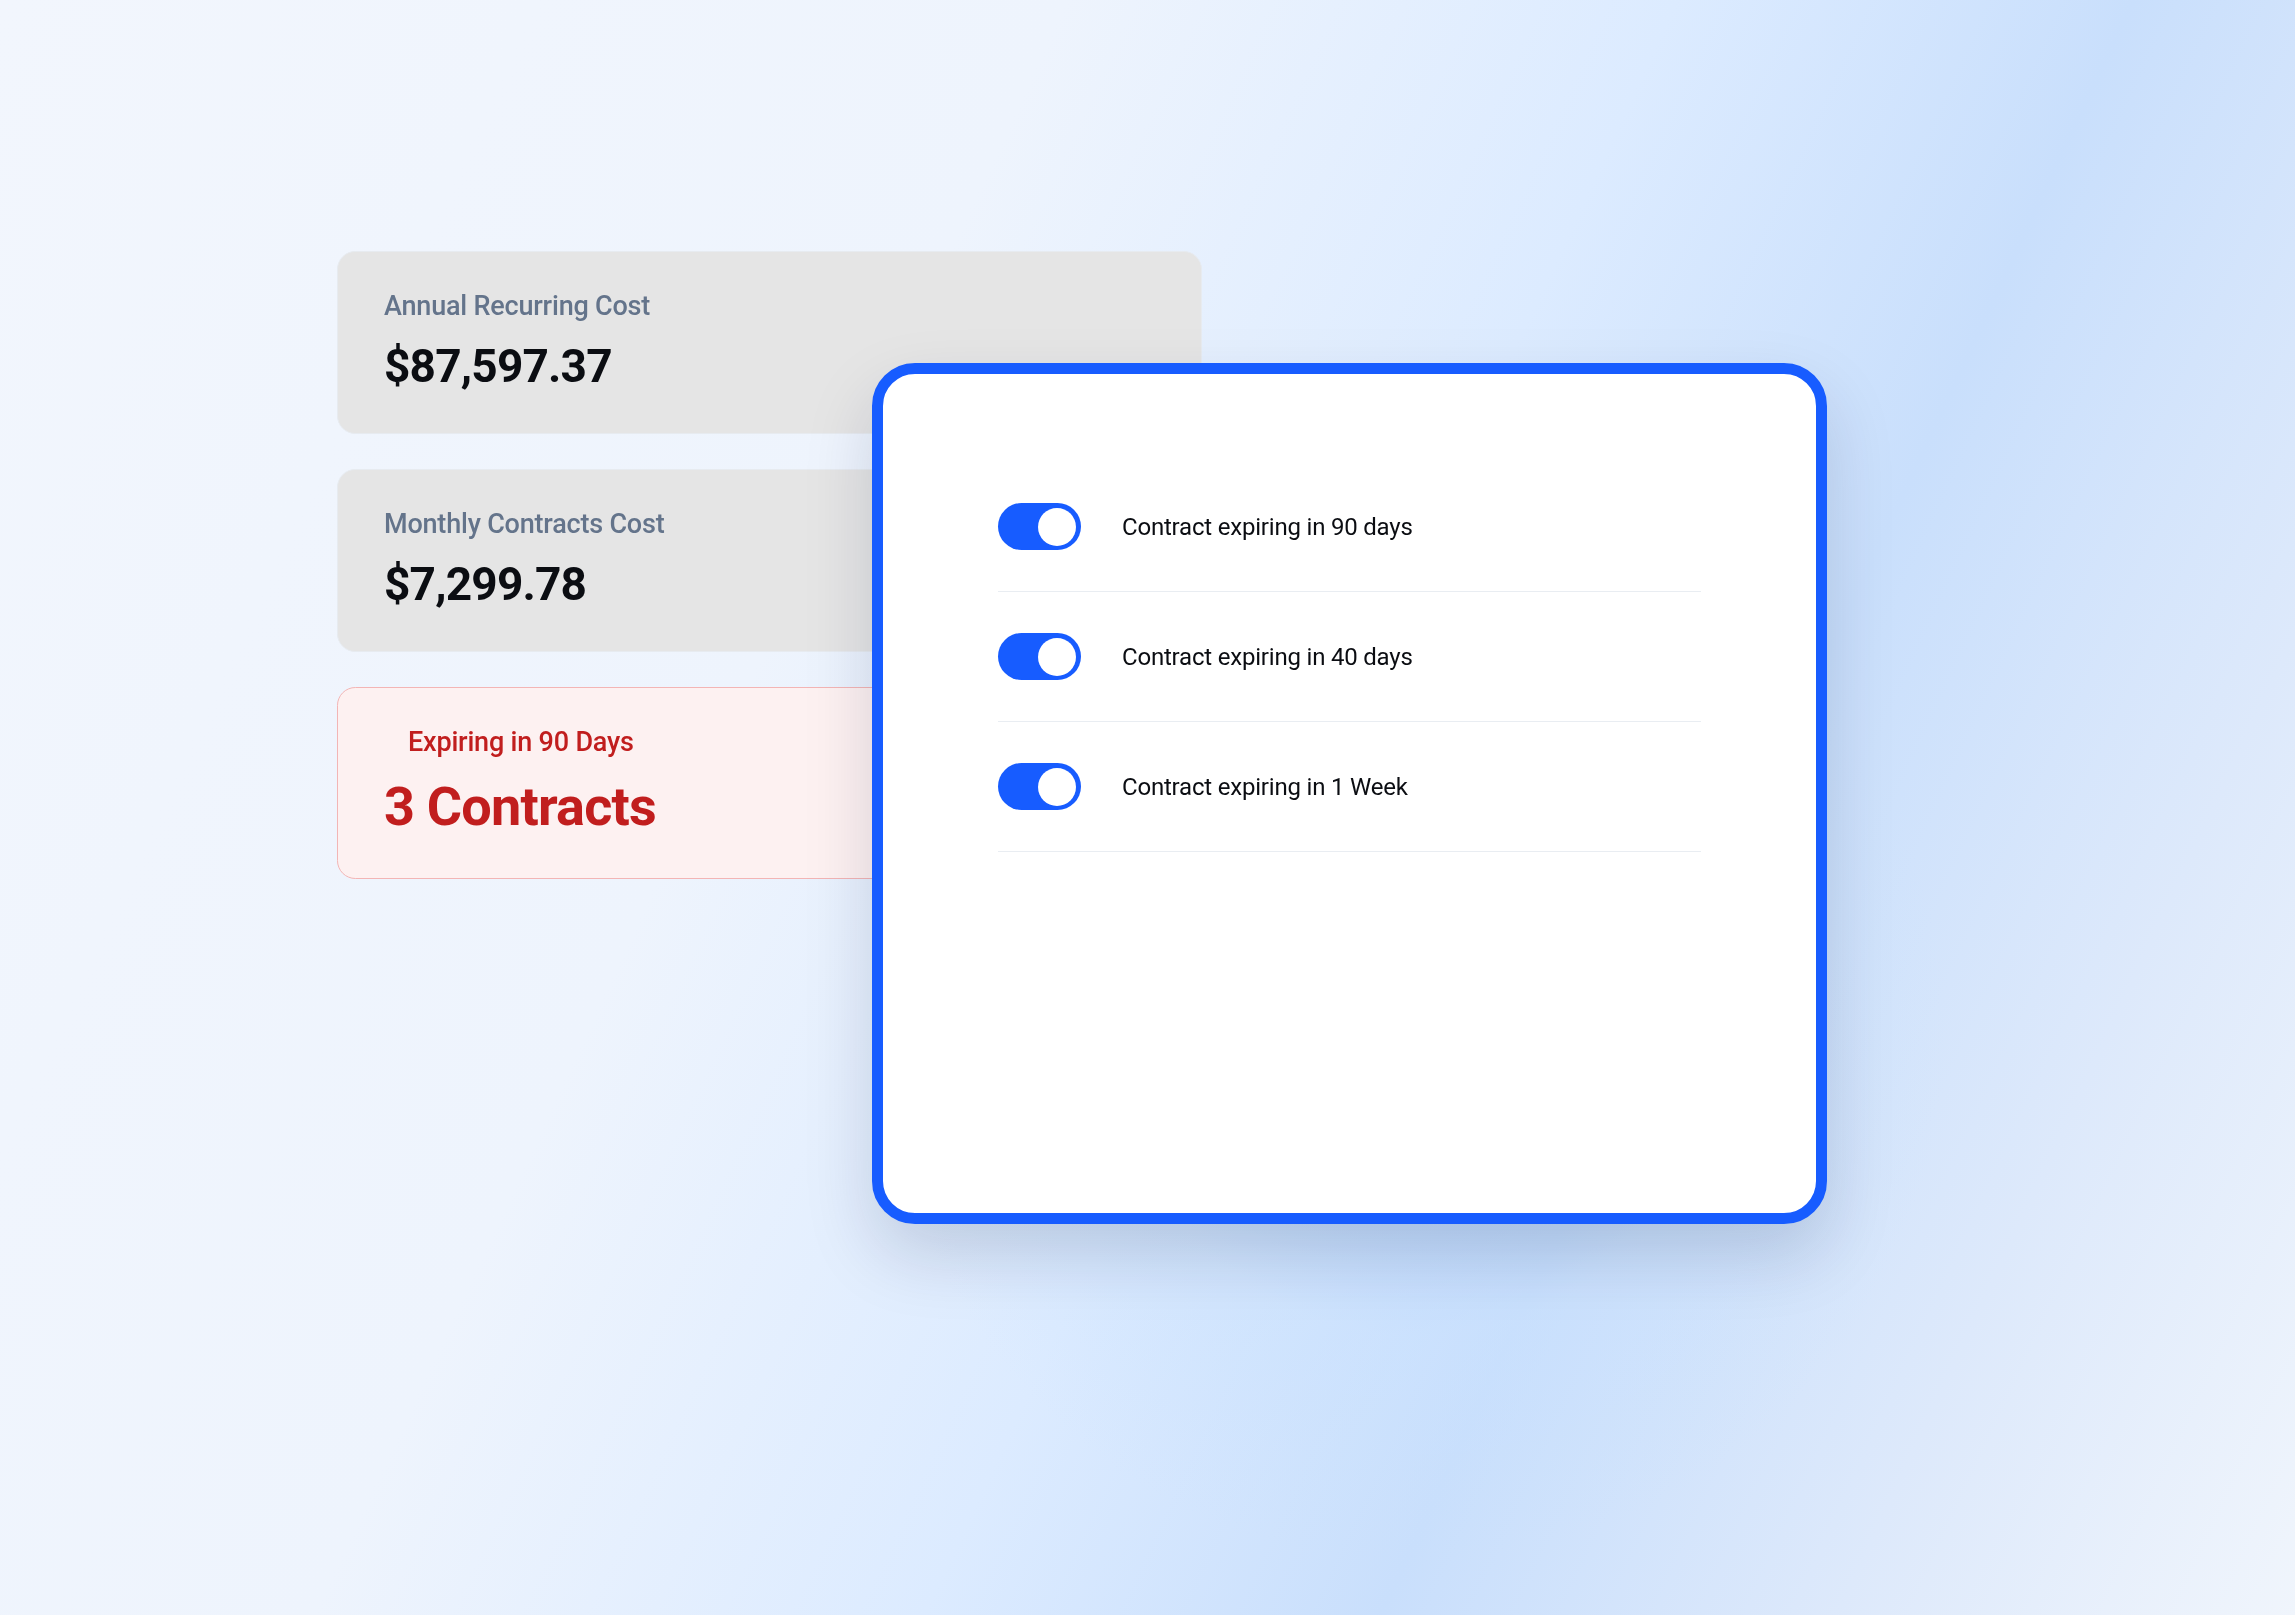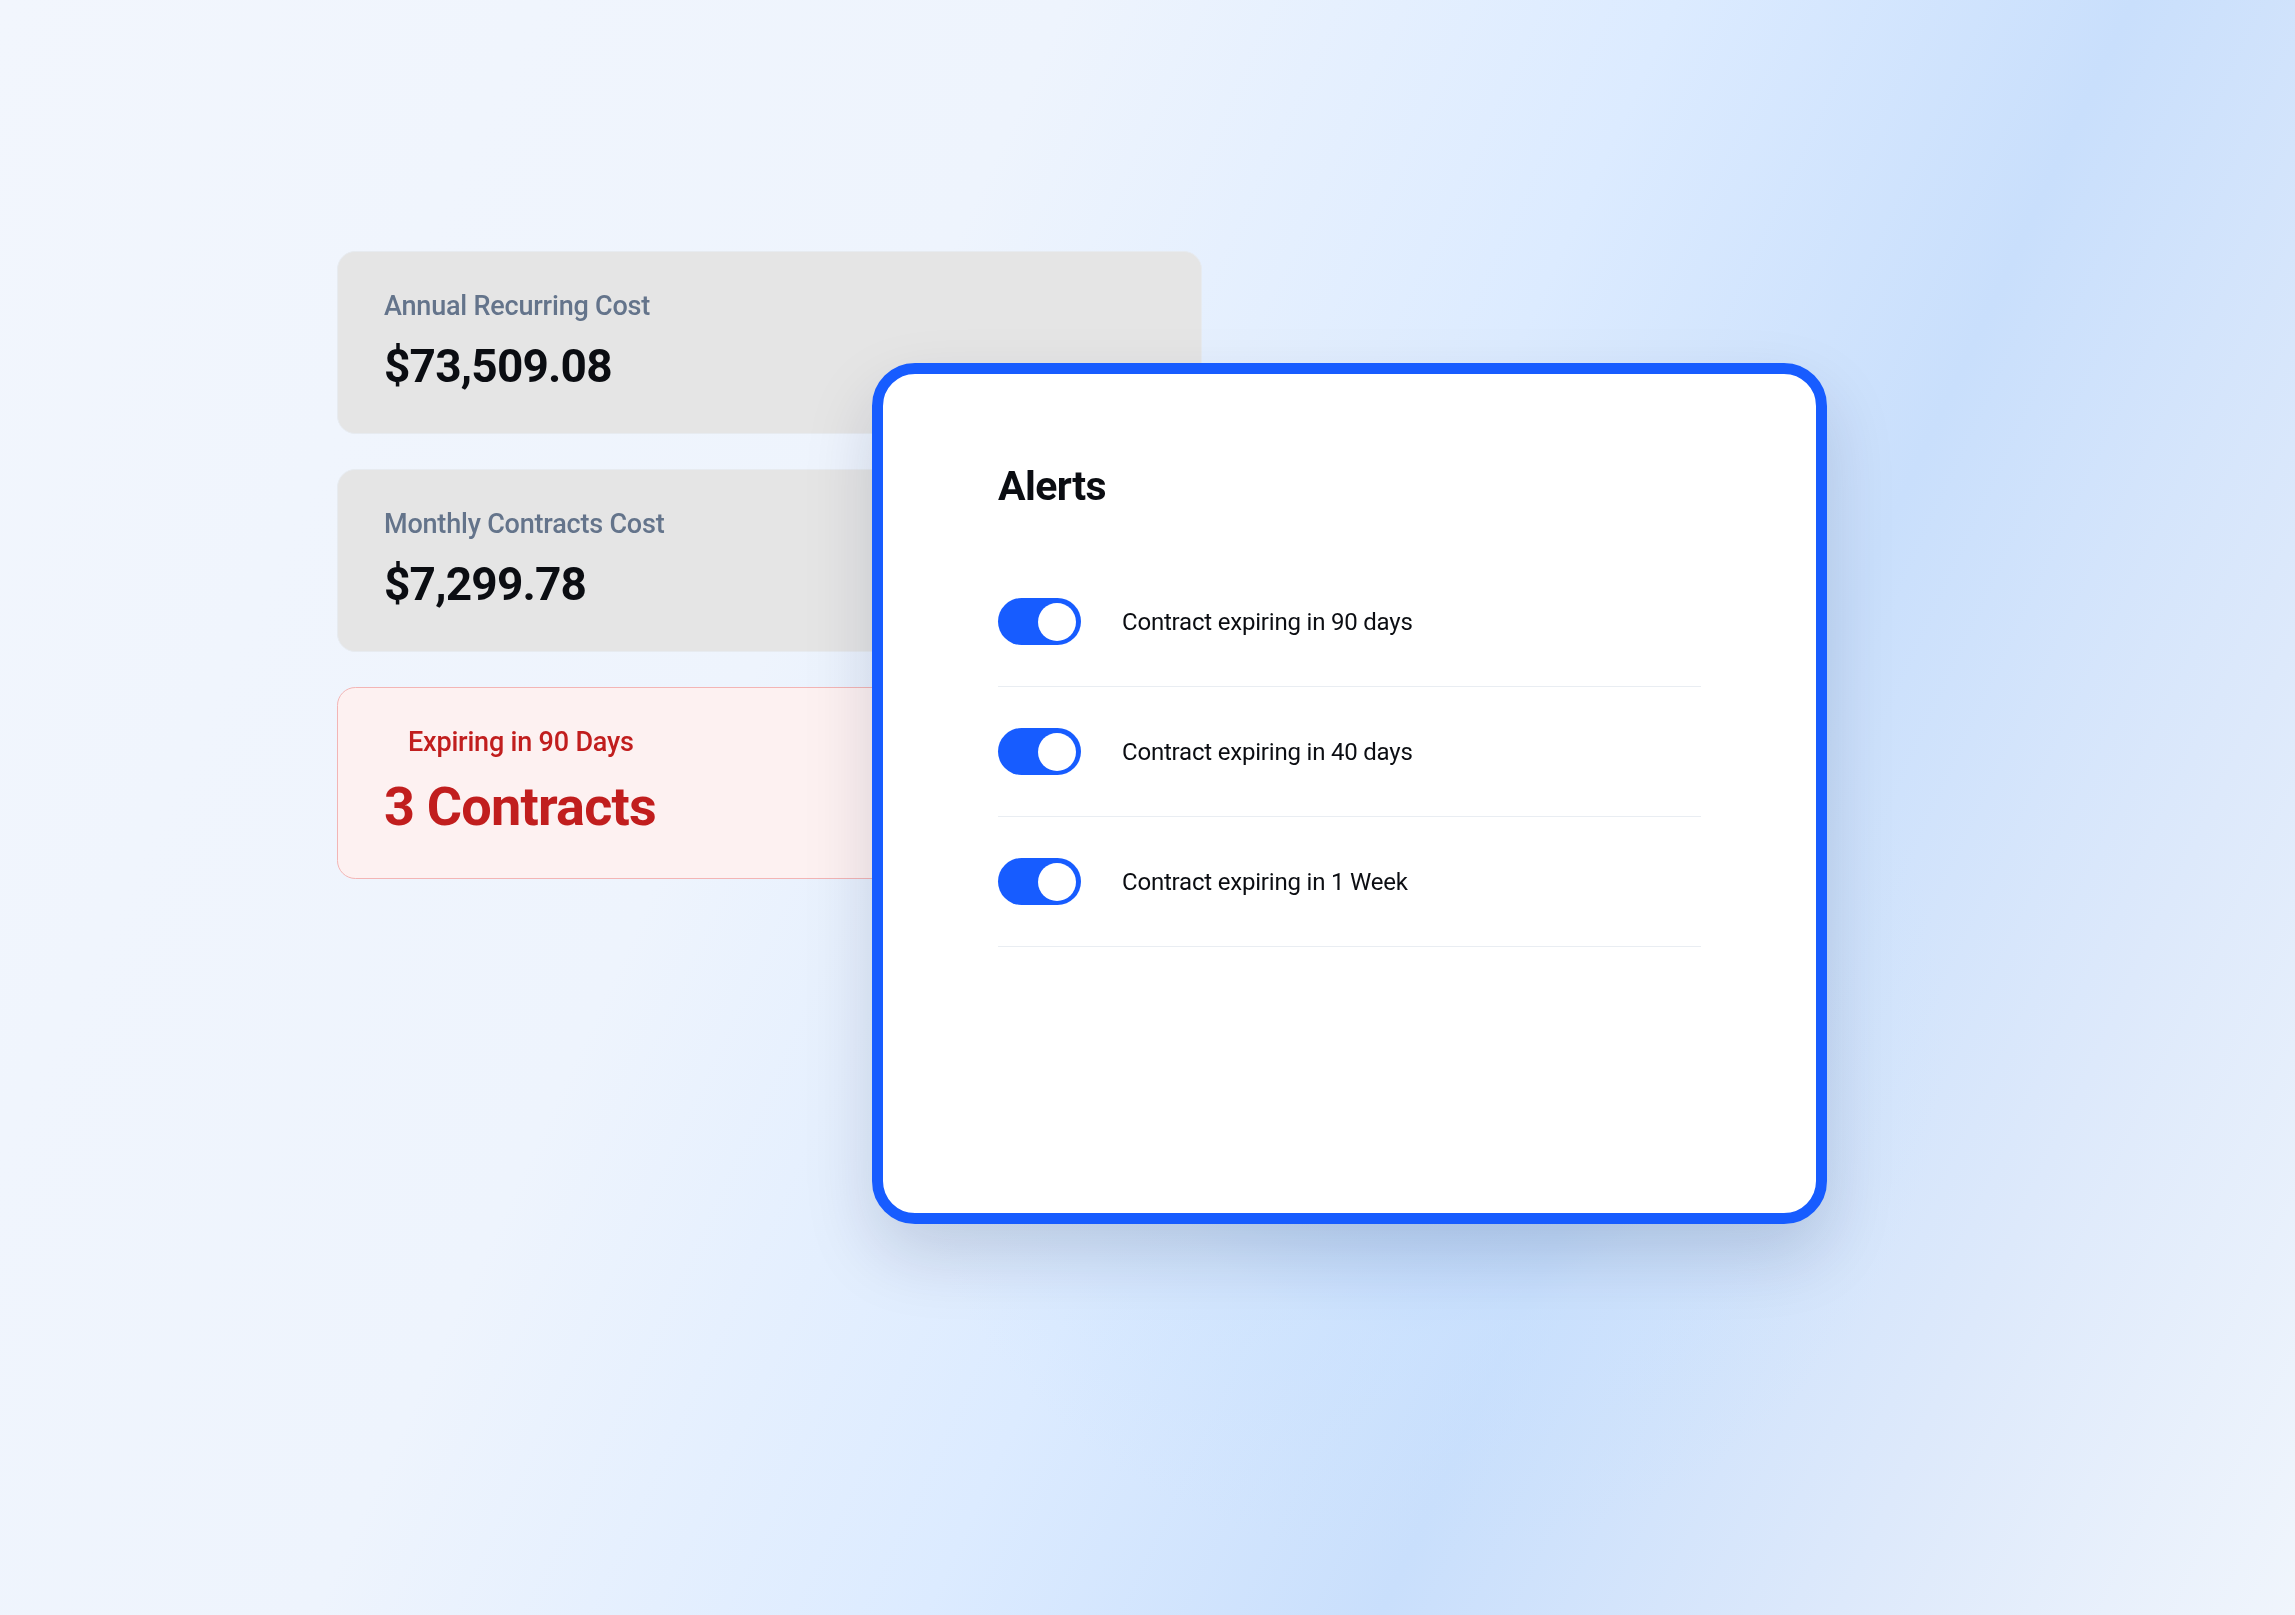--- a/index.html
+++ b/index.html
@@ -139,37 +139,36 @@
   </style>
 </head>
 <body>
 
 <div class="radial-glow"></div>
 
 <div class="stage">
 
   <div class="metric-card">
     <div class="metric-label">Annual Recurring Cost</div>
-    <div class="metric-value">$73,509.08</div>
+    <div class="metric-value">$87,597.37</div>
   </div>
 
   <div class="metric-card">
     <div class="metric-label">Monthly Contracts Cost</div>
     <div class="metric-value">$7,299.78</div>
   </div>
 
   <div class="expiring-card">
     <div class="expiring-label">Expiring in 90 Days</div>
     <div class="expiring-value">3 Contracts</div>
   </div>
 
 </div>
 
 <div class="alerts-panel">
-  <div class="alerts-title">Alerts</div>
 
   <div class="alert-row">
     <div class="toggle">
       <div class="toggle-knob"></div>
     </div>
     <div class="alert-label">Contract expiring in 90 days</div>
   </div>
 
   <div class="alert-row">
     <div class="toggle">

